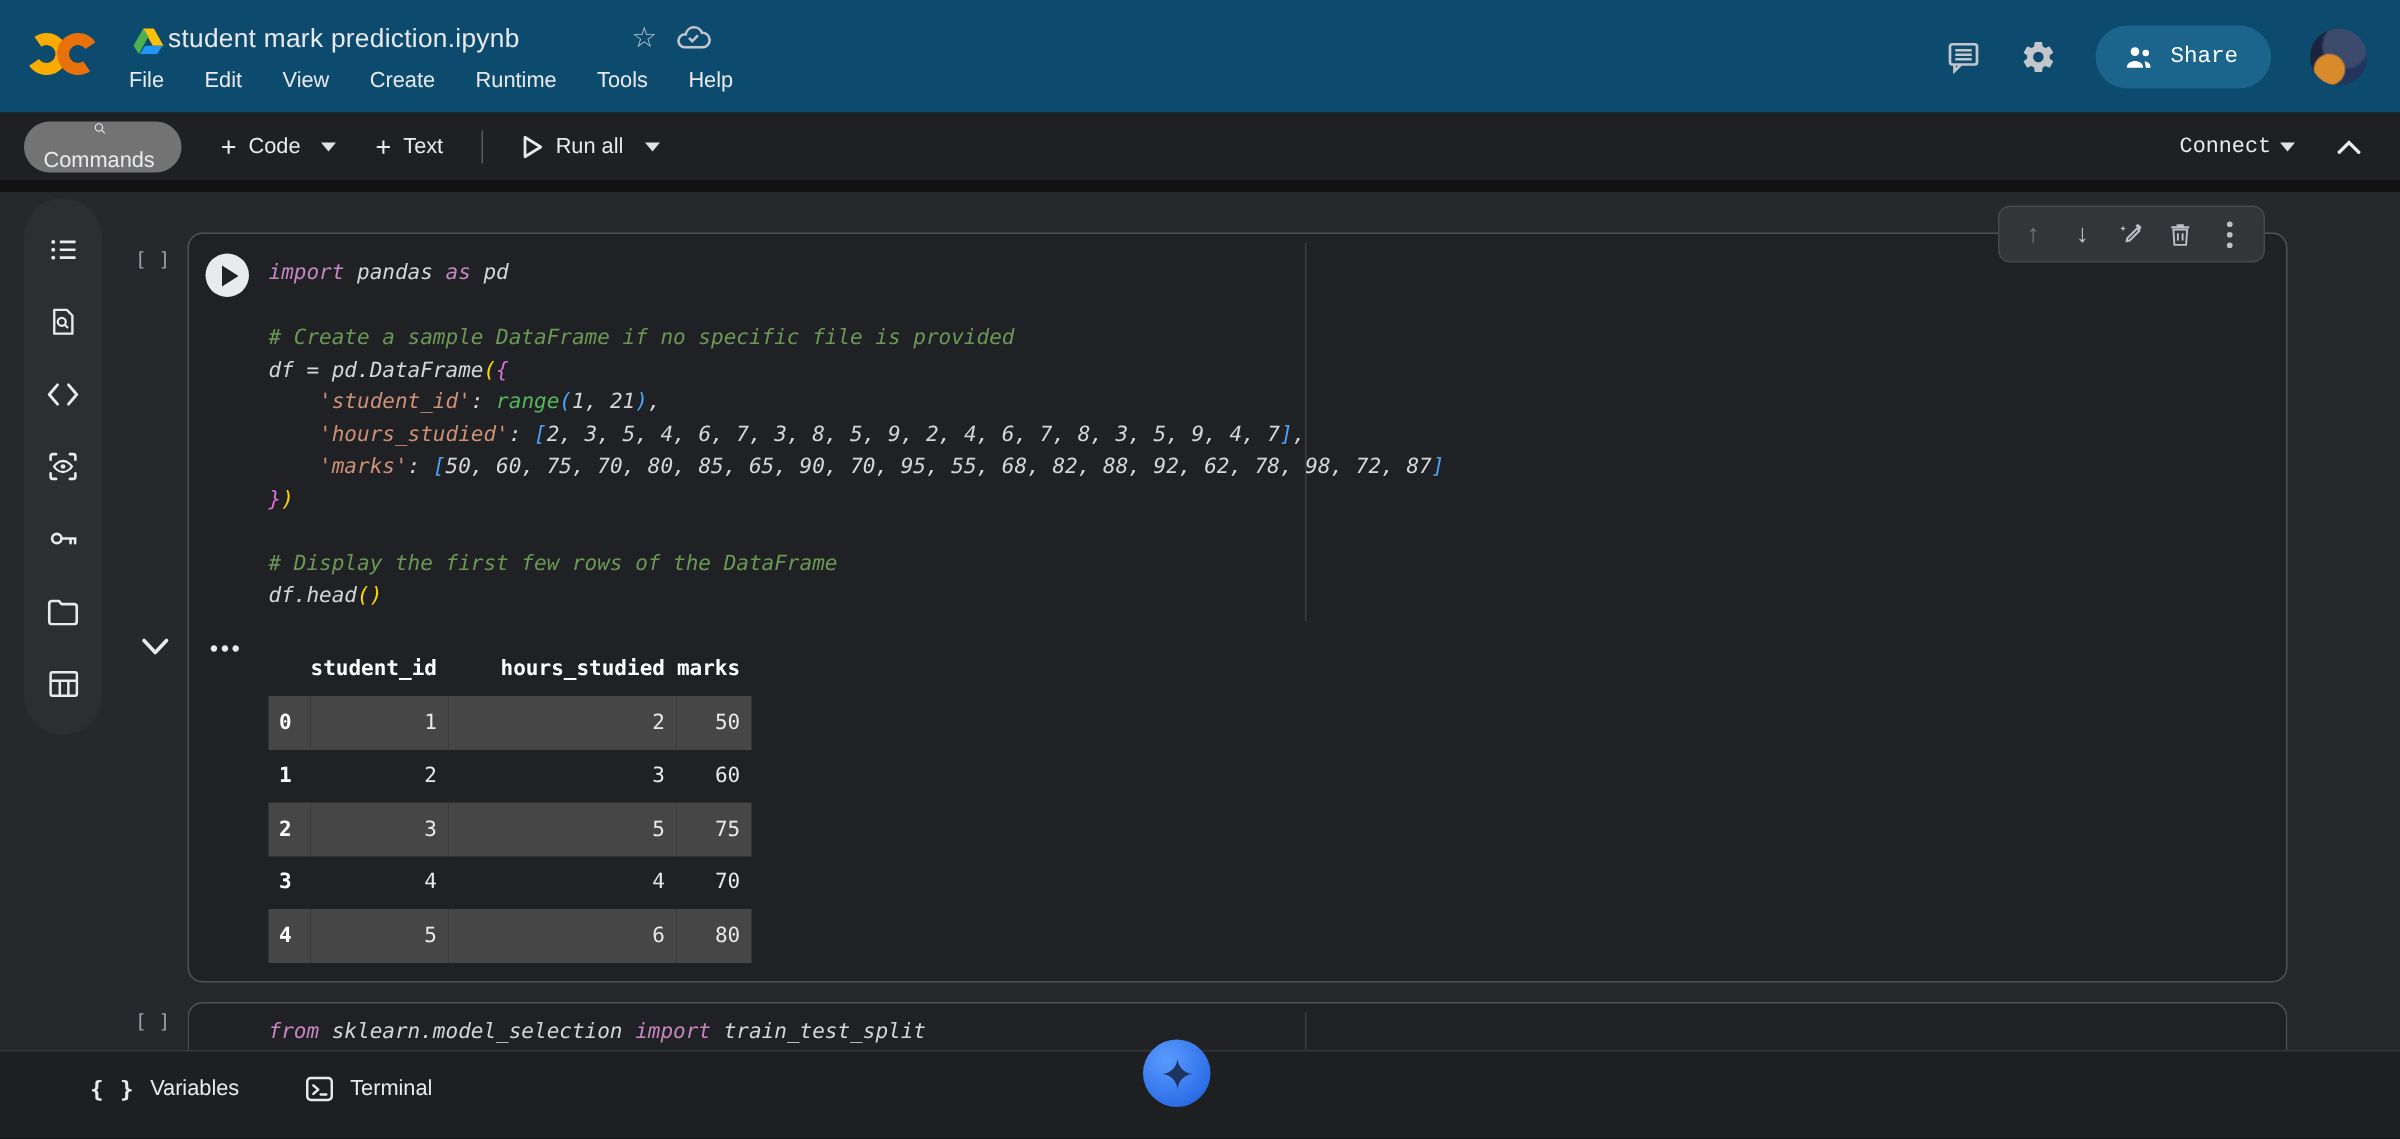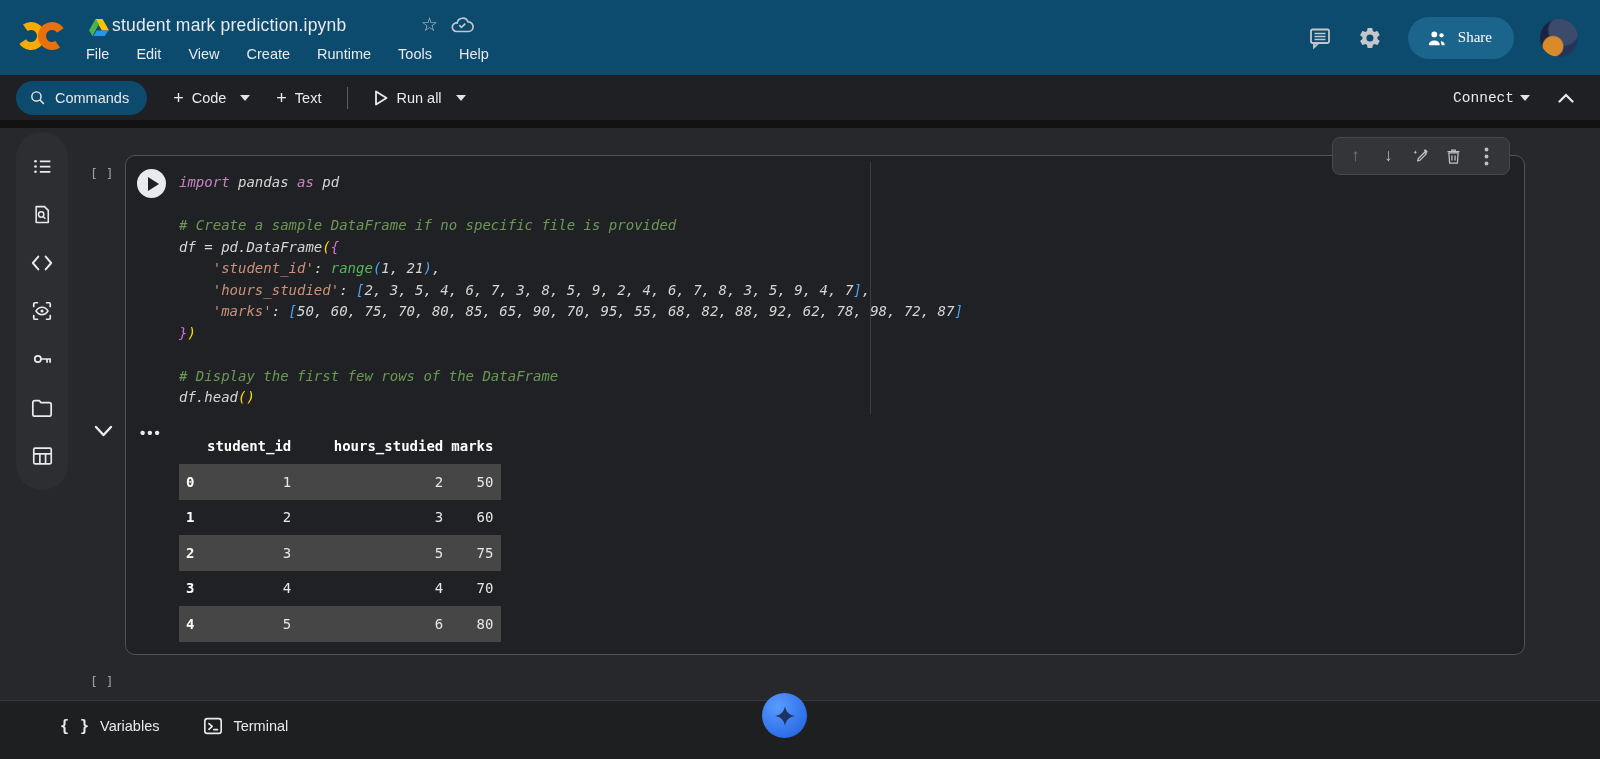--- a/index.html
+++ b/index.html
@@ -16,32 +16,32 @@
   .logo{position:absolute;left:16px;top:13px;width:52px;height:46px;}
   .drive-ic{position:absolute;left:88px;top:16px;}
   .nb-title{position:absolute;left:112px;top:15px;font-size:17.5px;color:#e8eaed;letter-spacing:.2px;cursor:text;}
   .star-ic{position:absolute;left:421px;top:13px;font-size:19px;color:#c3c7cb;}
   .cloud-ic{position:absolute;left:450px;top:15px;}
   .menubar{position:absolute;left:86px;top:46px;display:flex;gap:27px;font-size:14.5px;color:#e8eaed;}
   .menubar span{cursor:default;}
   .hdr-right{position:absolute;right:22px;top:0;height:75px;display:flex;align-items:center;gap:26px;}
   .share-btn{display:flex;align-items:center;gap:10px;background:#1b658d;color:#fff;
              border:none;border-radius:21px;height:42px;padding:0 22px 0 18px;
-             font-size:15px;font-family:Liberation Serif, serif;cursor:pointer;}
+             font-size:15px;font-family:Liberation Mono, monospace;cursor:pointer;}
   .avatar{width:38px;height:38px;border-radius:50%;cursor:pointer;
           background:radial-gradient(circle at 34% 72%, #d98a2b 0 26%, transparent 30%),
                      radial-gradient(circle at 62% 30%, #3c4a6b 0 40%, transparent 46%),
                      radial-gradient(circle at 70% 75%, #23355c 0 45%, transparent 50%),
                      #1a2440;}
 
   
   .toolbar{position:absolute;left:0;top:75px;width:1600px;height:45px;background:#1f2023;
            display:flex;align-items:center;color:#e8eaed;font-size:14.5px;}
-  .cmd-pill{display:flex;align-items:center;gap:9px;background:#0c4a6e;border-radius:17px;
-            height:34px;padding:0 18px 0 13px;margin-left:16px;cursor:pointer;}
+  .cmd-pill{display:flex;align-items:center;gap:9px;background:#737373;border-radius:17px;
+            height:34px;padding:0 18px 0 13px;margin-left:16px;cursor:pointer;flex-direction:column;}
   .tb-item{display:flex;align-items:center;gap:8px;margin-left:26px;cursor:pointer;font-weight:500;}
   .plus{font-size:18px;font-weight:400;line-height:1;}
   .caret{width:0;height:0;border-left:5px solid transparent;border-right:5px solid transparent;
          border-top:6px solid #dfe2e5;margin-left:6px;display:inline-block;}
   .tb-divider{width:1px;height:22px;background:#5b5e62;margin-left:26px;}
   .tb-right{margin-left:auto;display:flex;align-items:center;margin-right:26px;gap:28px;font-family:Liberation Mono, monospace;}
   .connect{display:flex;align-items:center;font-weight:500;cursor:pointer;}
   .gapstrip{position:absolute;left:0;top:120px;width:1600px;height:8px;background:#121212;}
 
   
@@ -323,20 +323,24 @@
               <td>80</td>
             </tr>
           </tbody>
         </table>
     </div>
     <svg class="collapse-chevron" width="19" height="12" viewBox="0 0 19 12">
       <path d="M2 2l7.5 8L17 2" fill="none" stroke="#e8eaed" stroke-width="2.4" stroke-linecap="round" stroke-linejoin="round"></path>
     </svg>
 
     <div class="exec-label" style="left:90px;top:546px;">[ ]</div>
+    <div class="cell cell2">
+      <div class="ruler" style="height:40px;"></div>
+      <div class="code" style="top:9px;"><div class="code-line"><span class="tk-kw">from</span><span class="tk-pl"> sklearn.model_selection </span><span class="tk-kw">import</span><span class="tk-pl"> train_test_split</span></div></div>
+    </div>
   </div>
 
   <div class="bottombar">
     <div class="bb-item vars">
       <span class="braces">{ }</span>
       <span>Variables</span>
     </div>
     <div class="bb-item term">
       <svg width="20" height="18" viewBox="0 0 24 22">
         <rect x="2" y="2" width="20" height="18" rx="3" fill="none" stroke="#e8eaed" stroke-width="2"></rect>

